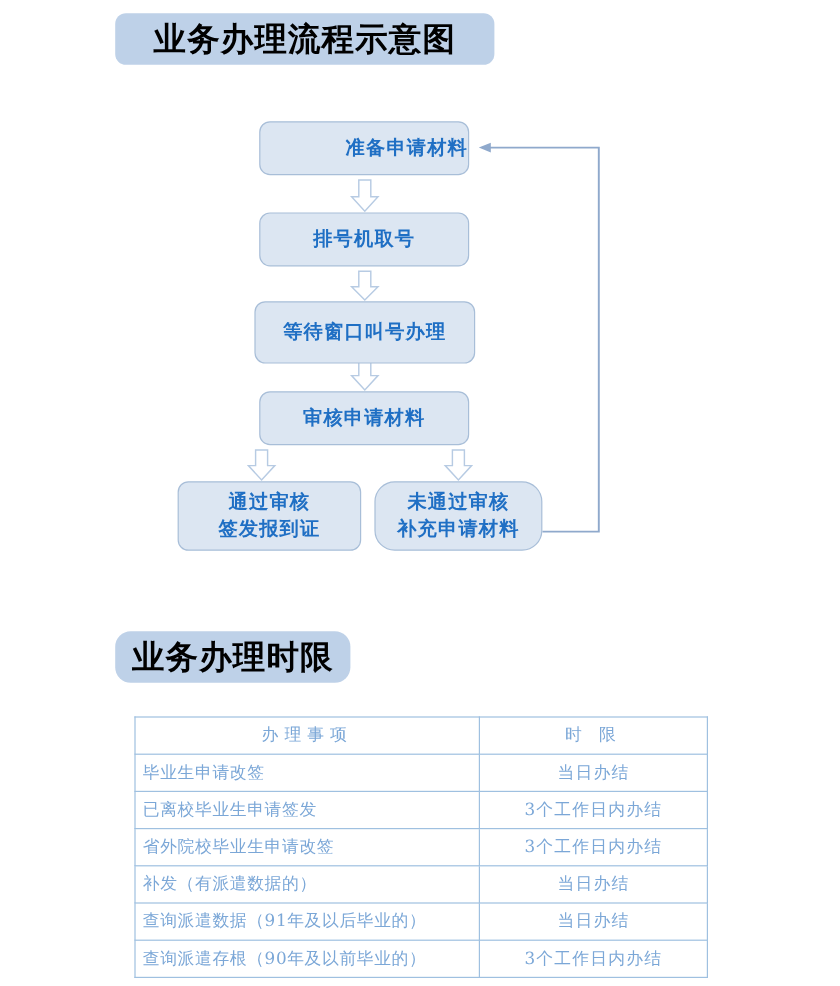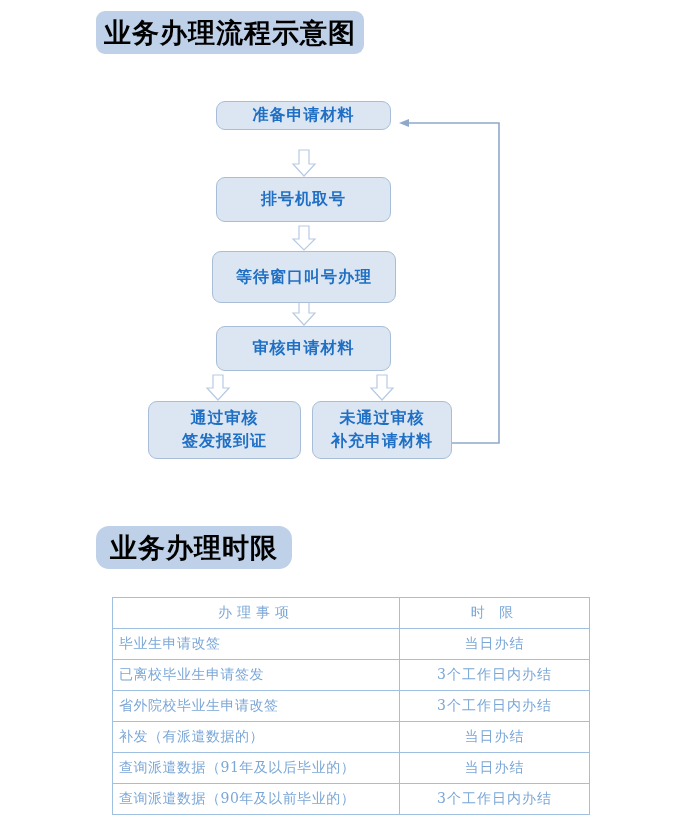--- a/index.html
+++ b/index.html
@@ -26,21 +26,21 @@
     font-weight: 700;
     letter-spacing: 1px;
     display: flex;
     align-items: center;
     justify-content: center;
     white-space: nowrap;
   }
   #title-flow {
     left: 96px;
     top: 11px;
-    width: 268px;
+    width: 316px;
     height: 43px;
     font-size: 27px;
   }
   #title-limit {
     left: 96px;
     top: 526px;
     width: 196px;
     height: 43px;
     font-size: 27px;
     border-radius: 13px;
@@ -67,26 +67,26 @@
     display: flex;
     flex-direction: column;
     align-items: center;
     justify-content: center;
     line-height: 1.42;
     box-sizing: border-box;
     text-align: center;
   }
   .node .line2 { display: block; }
 
-  #node-prepare  { left: 216px; top: 101px; width: 175px; height: 29px; }
+  #node-prepare  { left: 216px; top: 101px; width: 175px; height: 45px; align-items: flex-end; }
   #node-ticket   { left: 216px; top: 177px; width: 175px; height: 45px; }
   #node-wait     { left: 212px; top: 251px; width: 184px; height: 52px; }
   #node-review   { left: 216px; top: 326px; width: 175px; height: 45px; }
   #node-pass     { left: 148px; top: 401px; width: 153px; height: 58px; }
-  #node-fail     { left: 312px; top: 401px; width: 140px; height: 58px; }
+  #node-fail     { left: 312px; top: 401px; width: 140px; height: 58px; border-radius: 17px; }
 
   
   #flow-arrows {
     position: absolute;
     left: 0;
     top: 0;
     width: 700px;
     height: 500px;
     pointer-events: none;
   }
@@ -218,17 +218,17 @@
       </tr>
       <tr>
         <td class="item">补发（有派遣数据的）</td>
         <td class="limit">当日办结</td>
       </tr>
       <tr>
         <td class="item">查询派遣数据（91年及以后毕业的）</td>
         <td class="limit">当日办结</td>
       </tr>
       <tr>
-        <td class="item">查询派遣数据（90年及以前毕业的）</td>
+        <td class="item">查询派遣存根（90年及以前毕业的）</td>
         <td class="limit">3个工作日内办结</td>
       </tr>
     </tbody>
 </table>
 
 </body></html>

